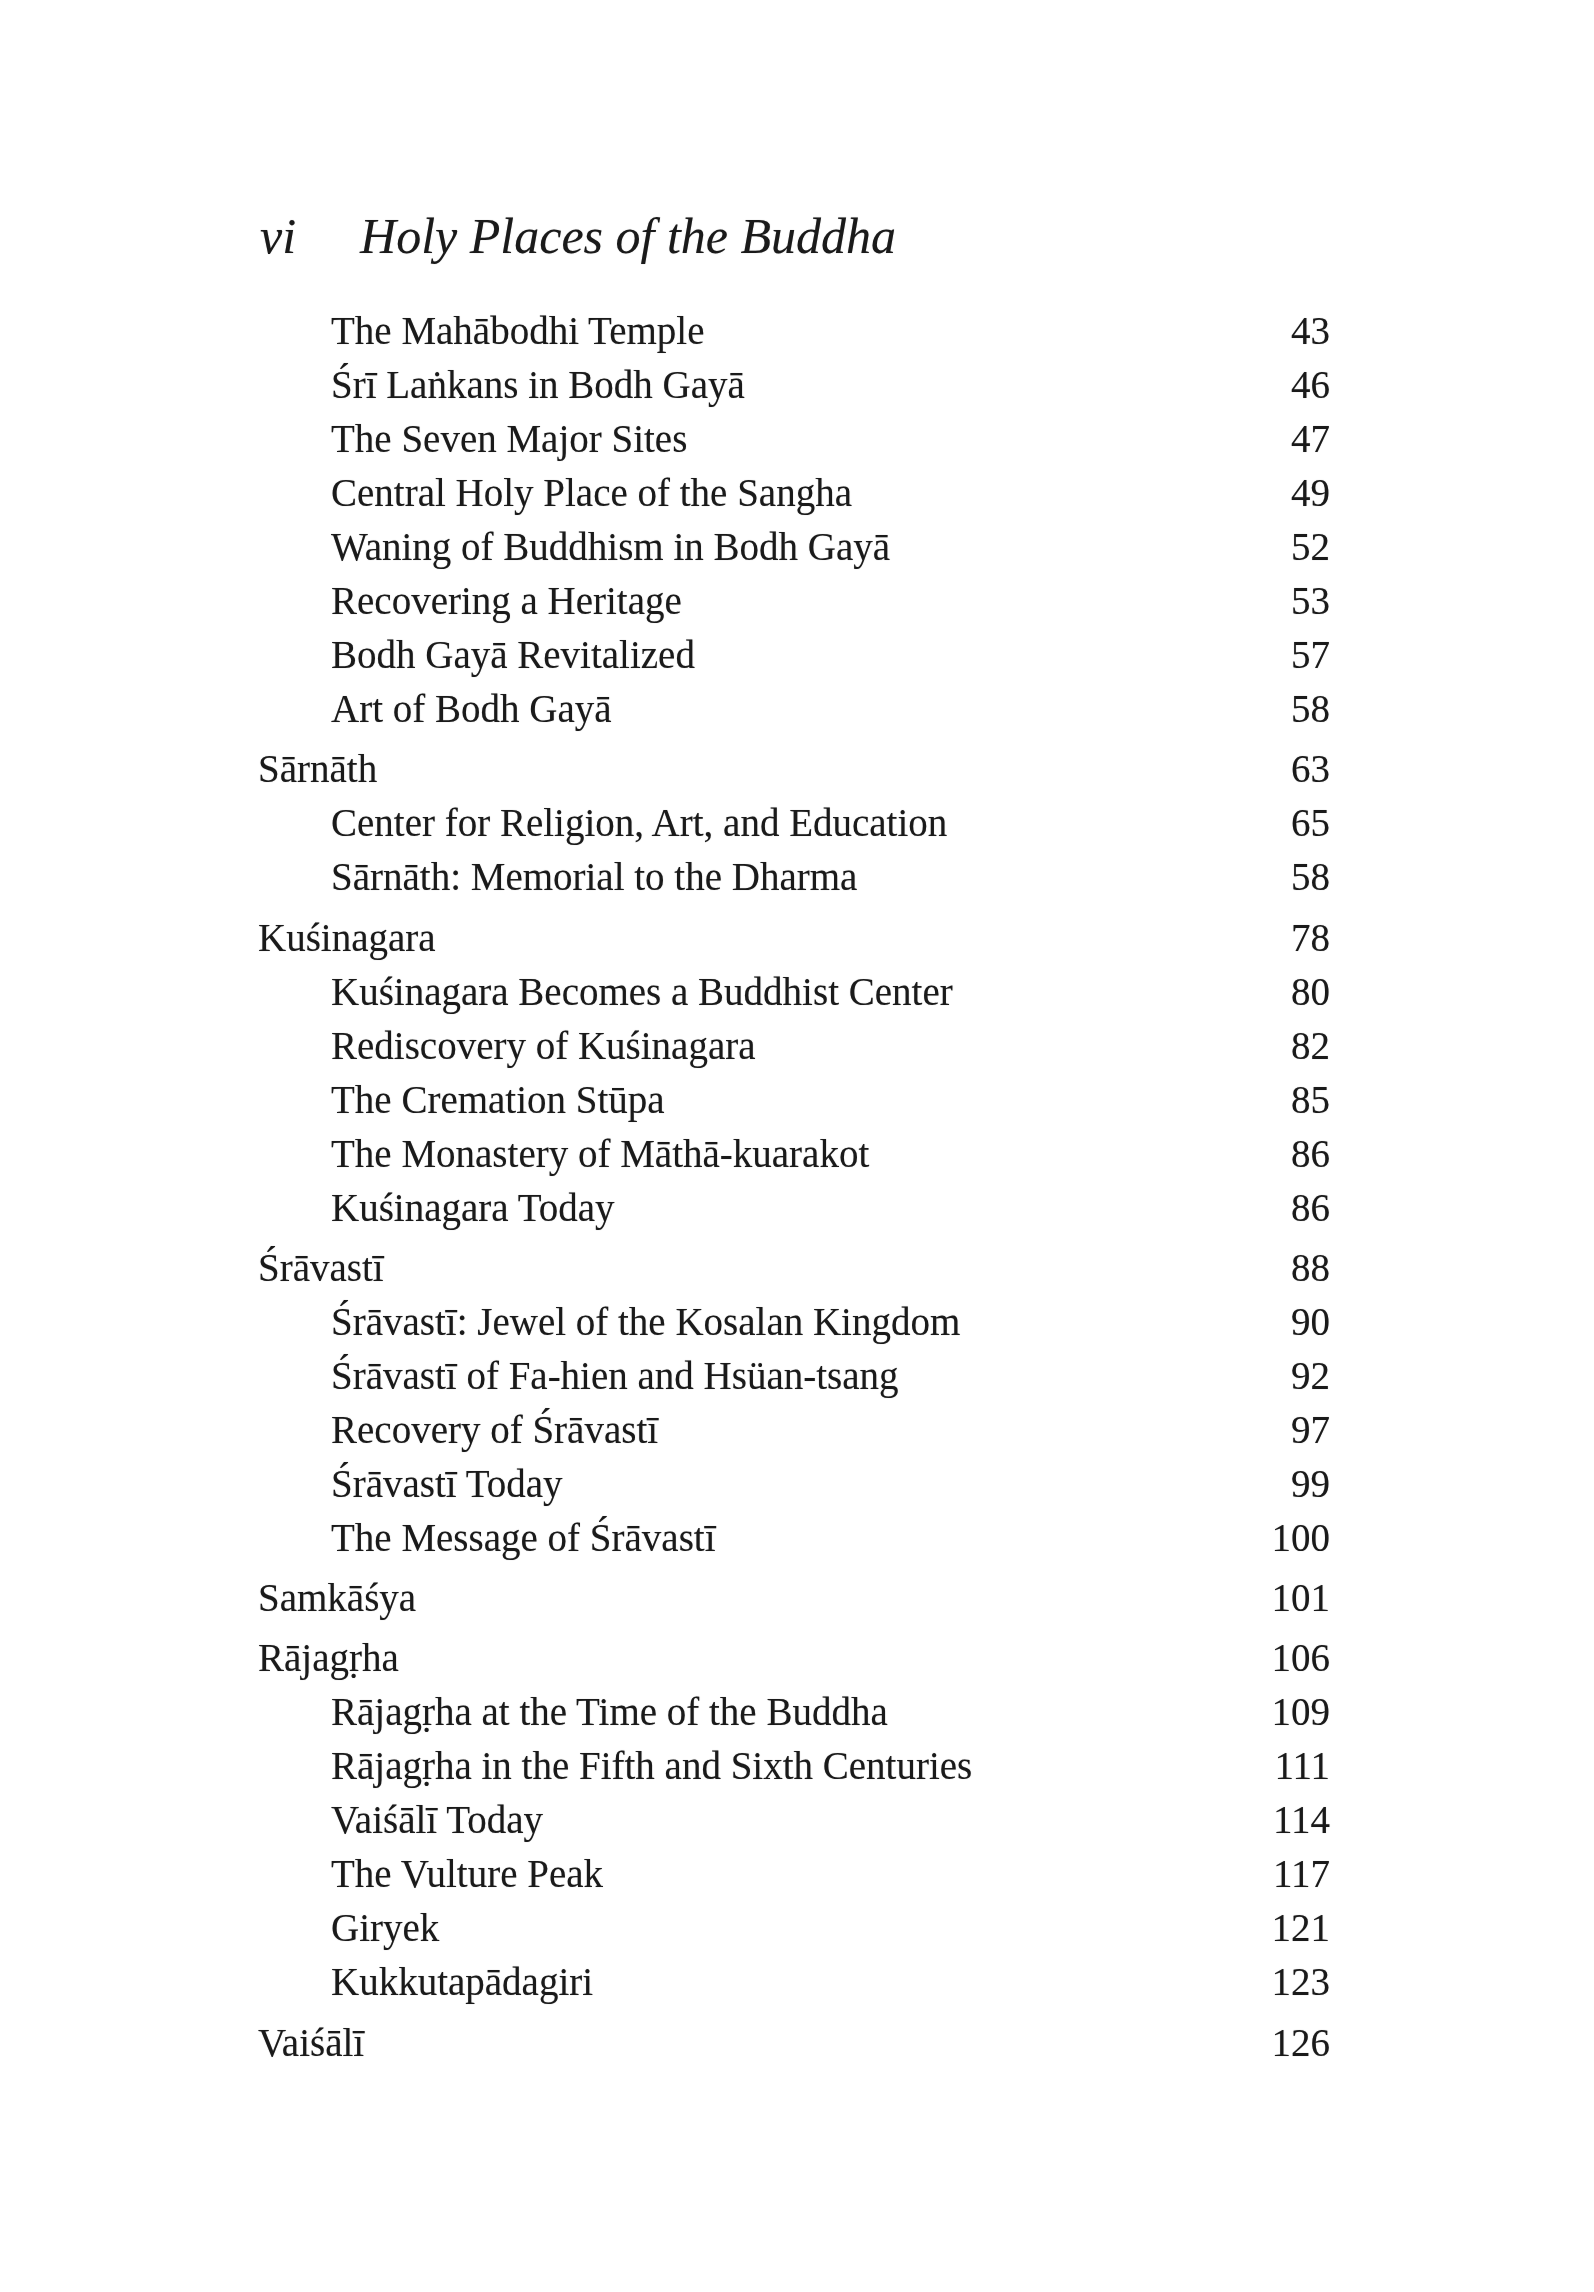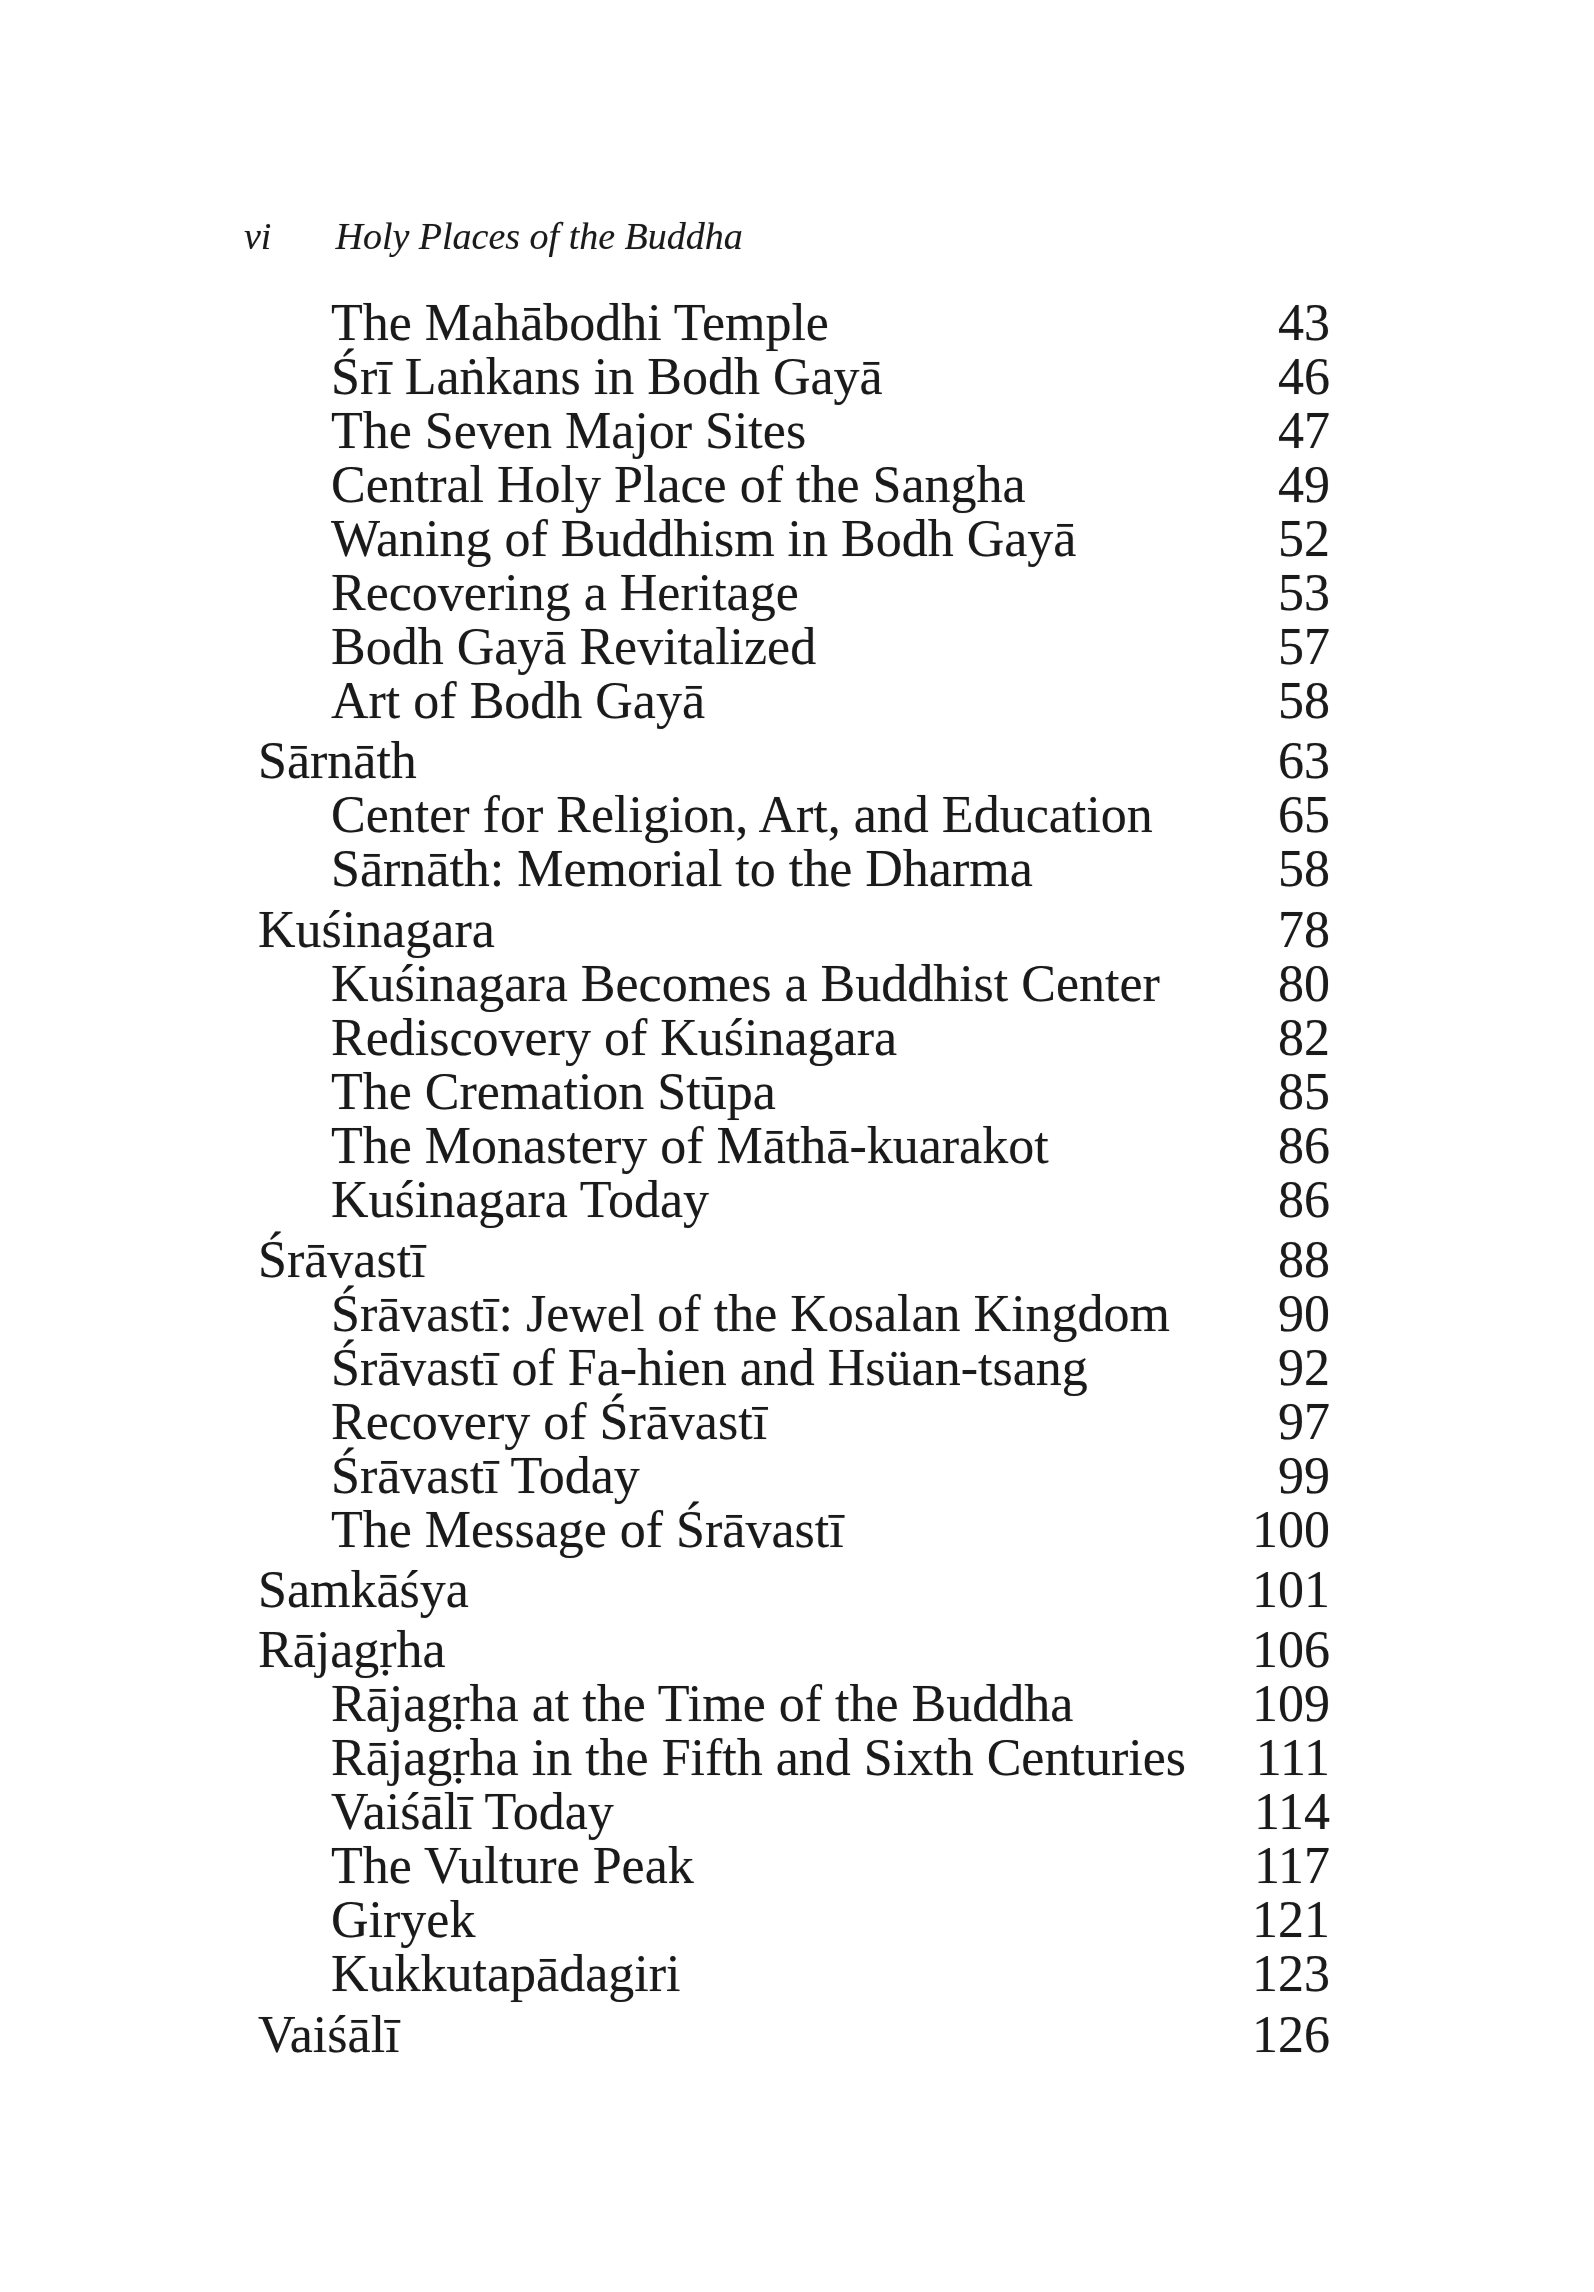--- a/index.html
+++ b/index.html
@@ -19,39 +19,39 @@
     font-family:"Liberation Serif","DejaVu Serif",serif;
     color:var(--ink);
   }
   .page{
     position:absolute;
     inset:0;
   }
   
   .running-head{
     position:absolute;
-    left:244px;
+    left:260px;
     top:216px;
     font-style:italic;
-    font-size:38px;
+    font-size:50px;
     line-height:41px;
     white-space:nowrap;
     text-shadow:0 0 0.9px rgba(20,20,20,.38);
   }
   .running-head .folio{
     display:inline-block;
     margin-right:64px;
   }
   
   .toc{
     position:absolute;
     left:258px;
-    top:296px;
+    top:304px;
     width:1072px;
-    font-size:52px;
+    font-size:39px;
     text-shadow:0 0 0.9px rgba(20,20,20,.38);
   }
   .row{
     display:flex;
     align-items:baseline;
     height:54px;
     line-height:54px;
     white-space:nowrap;
   }
   .row.section{

